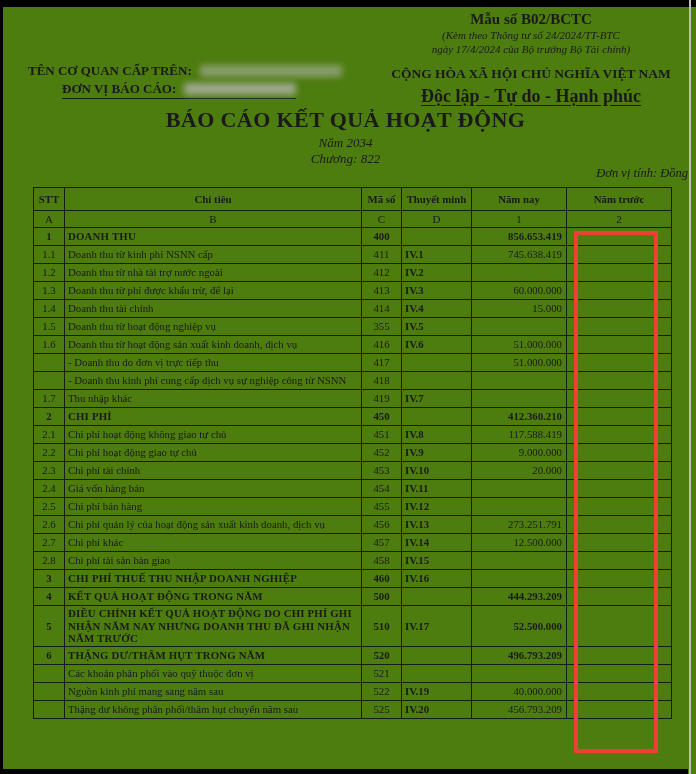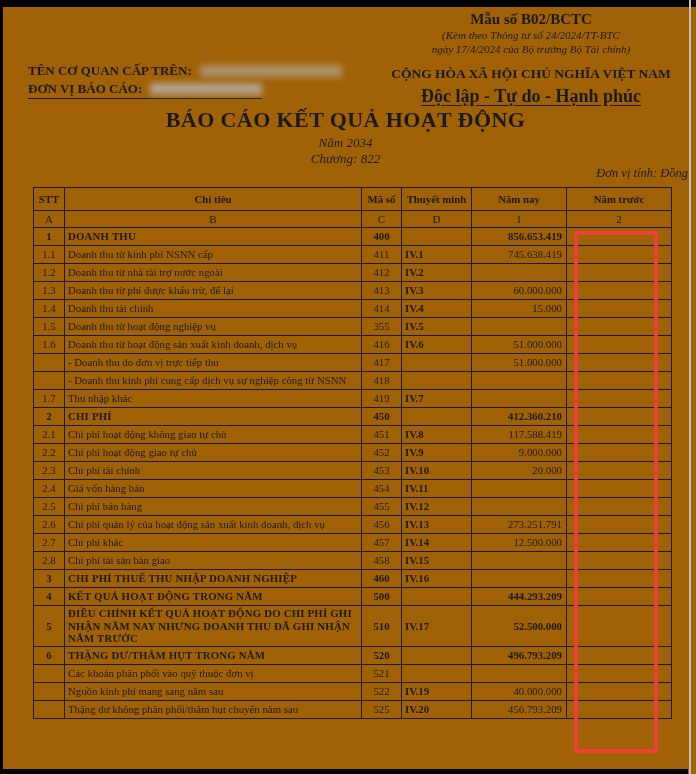--- a/index.html
+++ b/index.html
@@ -1,33 +1,33 @@
 <!DOCTYPE html>
 <html><head>
 <meta charset="utf-8">
 <style>
   * { margin:0; padding:0; box-sizing:border-box; }
   html,body { background:#ffffff; }
   .page {
-    position:relative; width:696px; height:774px; background:#a16207;
+    position:relative; width:696px; height:774px; background:#4d7c0f;
     font-family:"Liberation Serif","DejaVu Serif",serif; color:#1a1a1a; overflow:hidden;
   }
   .edge { position:absolute; background:#000; }
   .edge.top { left:0; top:0; width:696px; height:7px; }
   .edge.left { left:0; top:0; width:3px; height:774px; }
   .edge.bottom { left:0; top:769px; width:688px; height:5px; }
   .page-right-line { position:absolute; left:689px; top:0; width:2px; height:774px; background:#bfbfbf; }
 
   .form-header { position:absolute; left:378px; top:11px; width:306px; text-align:center; }
   .form-code { font-weight:bold; font-size:15px; }
   .form-note { font-style:italic; font-size:11px; line-height:14px; }
 
   .org-block { position:absolute; left:28px; top:63px; font-size:13px; font-weight:bold; }
   .org-line { height:18px; white-space:nowrap; }
-  .org-line.underlined { border-bottom:1.5px solid #1a1a1a; display:inline-block; padding-bottom:1px; }
+  .org-line.underlined { border-bottom:1.5px solid #1a1a1a; display:inline-block; padding-bottom:1px;margin-left:34px; }
   .redacted { display:inline-block; vertical-align:-2px; background:#b7b7b7; filter:blur(3px); border-radius:2px; margin-left:8px; }
   .redacted.r1 { width:142px; height:12px; opacity:.55; }
   .redacted.r2 { width:112px; height:12px; opacity:.75; }
 
   .motto-block { position:absolute; left:378px; top:66px; width:306px; text-align:center; }
   .motto1 { font-weight:bold; font-size:13.5px; }
   .motto2 { font-weight:bold; font-size:18px; text-decoration:underline; text-underline-offset:3px; margin-top:4px; }
 
   .title { position:absolute; left:0; top:107px; width:691px; text-align:center; font-weight:bold; font-size:22px; letter-spacing:.4px; }
   .report-year { position:absolute; left:0; top:135px; width:691px; text-align:center; font-style:italic; font-size:13px; }

